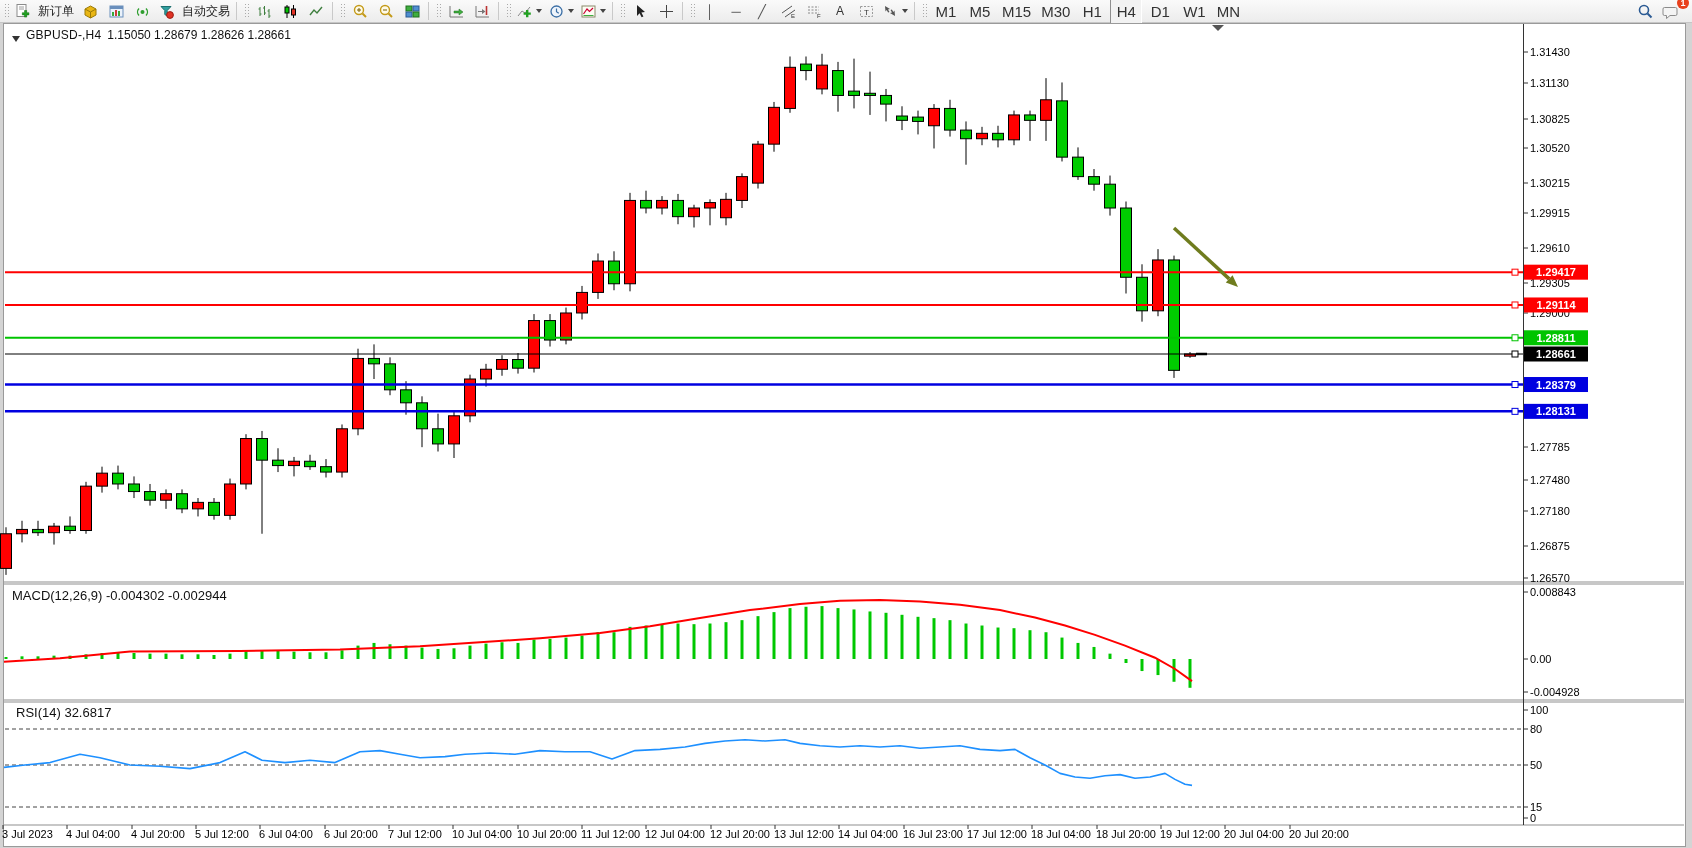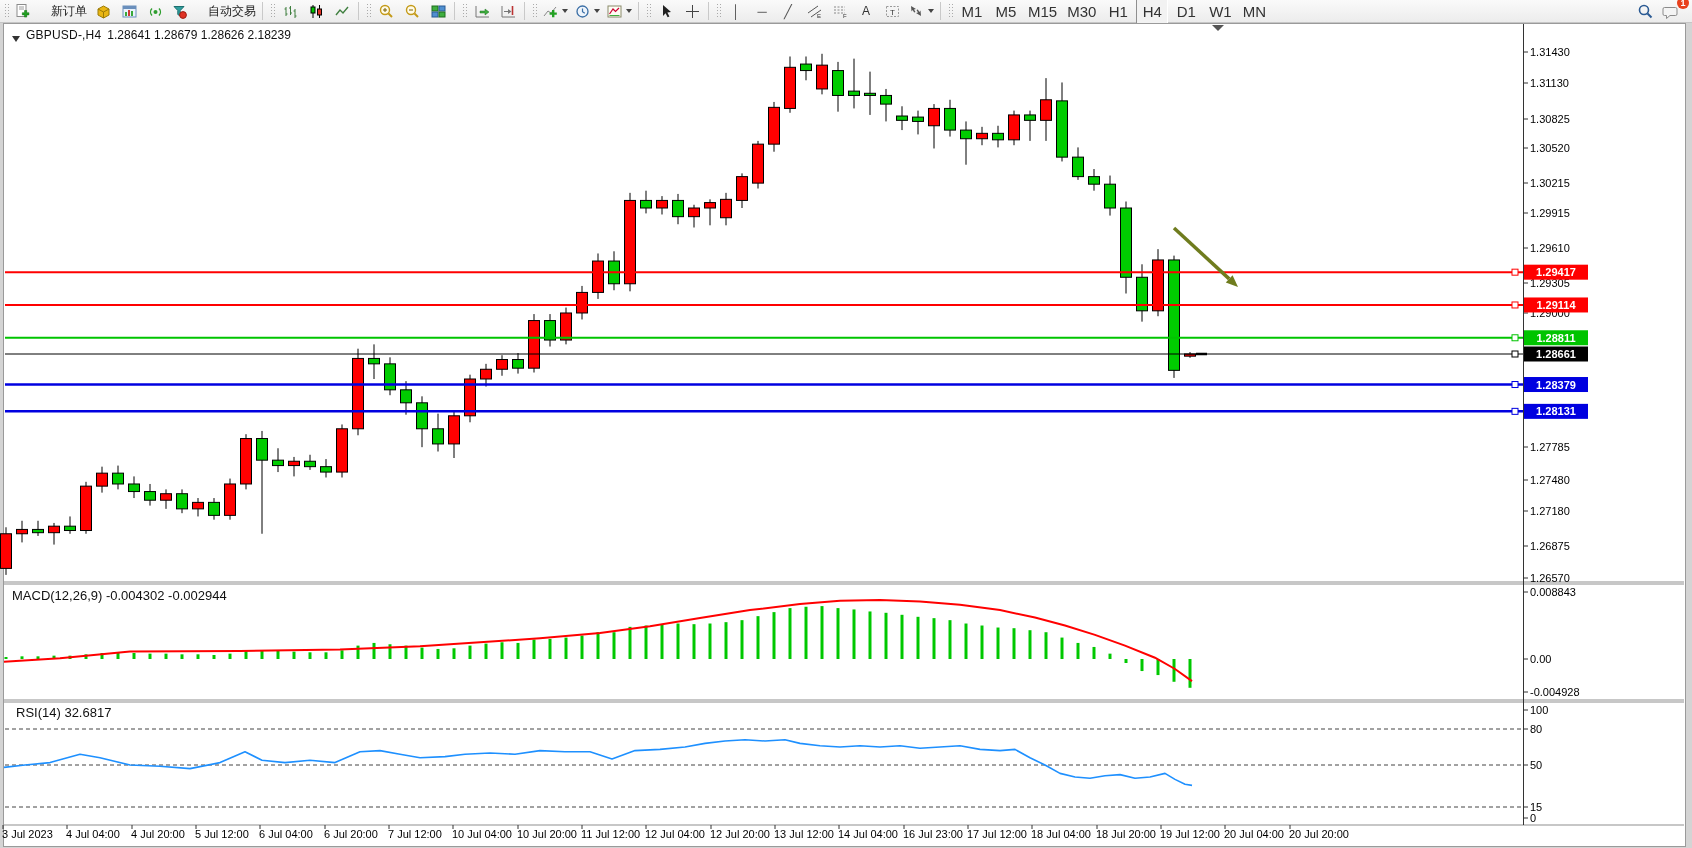--- a/index.html
+++ b/index.html
@@ -7,21 +7,21 @@
   
   .toolbar{position:absolute;left:0;top:0;width:1692px;height:22px;
     background:linear-gradient(#fafafa,#ececec);border-bottom:1px solid #c6c6c6;
     display:flex;align-items:center;font-size:12px;color:#222;}
   .grip{width:5px;height:16px;margin:0 2px 0 4px;
     background-image:radial-gradient(#aaa 35%,transparent 40%);background-size:3px 3px;}
   .sep{width:1px;height:18px;background:#c9c9c9;margin:0 3px;}
   .tbtn{height:20px;min-width:20px;display:flex;align-items:center;justify-content:center;
     padding:0 2px;border:1px solid transparent;border-radius:2px;cursor:default;}
   .tbtn svg{display:block;}
-  .tlabel{margin-left:20px;white-space:nowrap;}
+  .tlabel{margin-left:7px;white-space:nowrap;}
   .caret{width:0;height:0;border-left:3px solid transparent;border-right:3px solid transparent;
     border-top:4px solid #444;margin-left:3px;}
   .tf{height:18px;min-width:24px;display:flex;align-items:center;justify-content:center;
     font-size:15px;color:#333;border:1px solid transparent;padding:4px 3px;margin:0 1px;}
   .tf.active{border-color:#8f8f8f #ffffff #ffffff #8f8f8f;background:#f2f2f2;}
   .tright{margin-left:auto;display:flex;align-items:center;margin-right:8px;}
   .badge{position:absolute;top:-4px;right:-6px;width:12px;height:12px;border-radius:50%;
     background:#e8401c;color:#fff;font-size:9px;font-weight:bold;
     display:flex;align-items:center;justify-content:center;}
   .glyph{font-size:13px;color:#555;line-height:1;}
@@ -611,16 +611,16 @@
     <line x1="1158" y1="659" x2="1158" y2="675.0728" stroke="#00c800" stroke-width="3"></line>
     <line x1="1174" y1="659" x2="1174" y2="681.7698" stroke="#00c800" stroke-width="3"></line>
     <line x1="1190" y1="659" x2="1190" y2="687.7971" stroke="#00c800" stroke-width="3"></line>
     <polyline points="4,661.7 60,658.3 130,651.6 240,651.0 340,649.6 420,646.3 480,642.3 540,638.2 600,632.9 650,626.2 700,618.1 750,610.1 800,604.1 840,600.7 880,600.1 920,601.4 960,604.8 1000,610.1 1035,617.5 1065,625.5 1095,634.9 1125,645.6 1155,657.7 1175,669.0 1192,681.1" fill="none" stroke="#ff0000" stroke-width="2"></polyline>
     <polyline points="4,767.4 25,765.0 50,762.6 80,754.2 100,757.8 130,765.0 160,766.2 190,768.6 220,762.6 245,751.8 262,760.2 285,762.6 310,760.2 335,762.6 360,751.8 380,750.6 400,754.2 420,757.8 445,756.6 465,754.2 490,753.0 515,754.2 540,750.6 565,751.8 590,751.8 612,759.0 635,750.6 660,749.4 685,747.0 705,743.4 725,741.0 745,739.8 765,741.0 785,739.8 800,743.4 820,745.8 840,747.0 860,745.8 880,747.0 900,745.8 920,748.2 940,747.0 960,745.8 980,749.4 1000,750.6 1015,749.4 1030,757.8 1045,765.0 1060,773.4 1075,777.0 1090,778.2 1105,775.8 1120,774.6 1135,778.2 1150,777.0 1165,773.4 1175,779.4 1185,784.2 1192,785.4" fill="none" stroke="#1e90ff" stroke-width="1.6" stroke-linejoin="round"></polyline>
   </svg>
 
 <div class="overlay chart-title">
   <span class="tri-down"></span>
   <span style="letter-spacing:.2px">GBPUSD-,H4</span>
-  <span>1.28641 1.28679 1.28626 2.18239</span>
+  <span>1.15050 1.28679 1.28626 1.28661</span>
 </div>
 <div class="overlay pane-label" style="left:12px;top:588px">MACD(12,26,9) -0.004302 -0.002944</div>
 <div class="overlay pane-label" style="left:16px;top:705px">RSI(14) 32.6817</div>
 
 </body></html>

